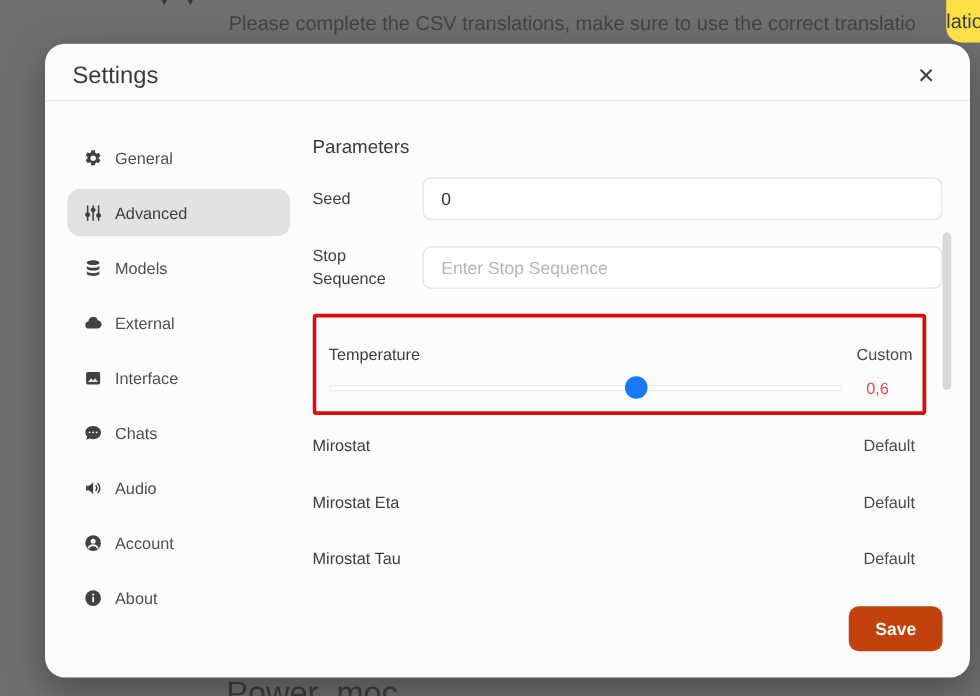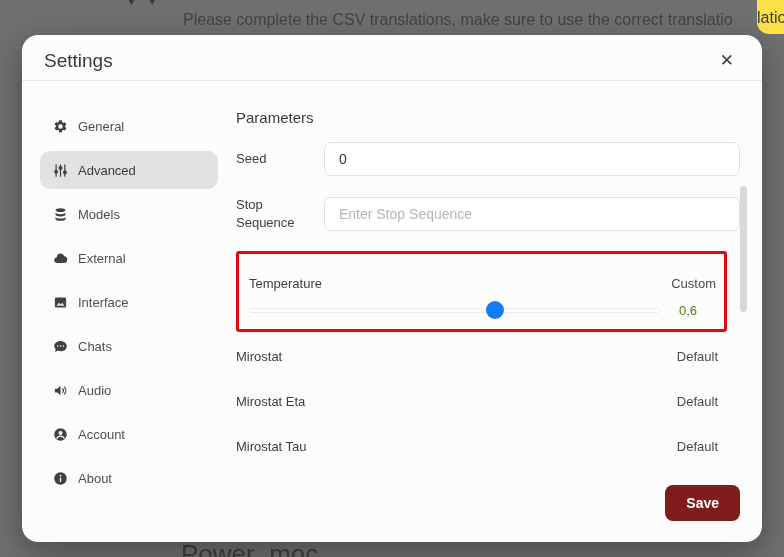--- a/index.html
+++ b/index.html
@@ -12,21 +12,21 @@
   .bg-chevrons { position:absolute; left:124px; top:-9px; font-size:15px; color:#828282; letter-spacing:6px; }
   .bg-bottom-text { position:absolute; left:181px; top:539px; font-size:26px; font-weight:500; color:#8f8f8f; white-space:nowrap; }
   .overlay { position:absolute; inset:0; background:rgba(0,0,0,0.56); }
 
   
   .corner-frag { position:absolute; top:0; right:0; width:27px; height:34px; background:#fde047;
                  border-radius:0 0 0 12px; overflow:hidden; z-index:30; }
   .corner-frag span { position:absolute; left:0px; top:9px; font-size:16px; color:#3a3a3a; }
 
   
-  .modal { position:absolute; left:22px; top:35px; width:740px; height:507px; background:#fcfcfc;
+  .modal { position:absolute; left:36px; top:35px; width:740px; height:507px; background:#fcfcfc;
            border-radius:16px; z-index:20; box-shadow:0 10px 34px rgba(0,0,0,0.35); overflow:hidden;
            display:flex; flex-direction:column; }
   .modal-header { height:46px; flex:0 0 46px; display:flex; align-items:center; justify-content:space-between;
                   padding:6px 24px 0 22px; border-bottom:1px solid #e8e8e8; }
   .modal-title { font-size:19px; font-weight:500; color:#3a3a3a; }
   .close-btn { font-size:17px; color:#414141; cursor:pointer; line-height:1; padding:2px 4px; }
 
   .modal-body { flex:1; display:flex; min-height:0; position:relative; }
 
   
@@ -53,31 +53,31 @@
   
   .temp-box { border:3px solid #dd0b0b; border-radius:3px; padding:20px 8px 10px 10px; margin:16px 13px 0 0; }
   .temp-head { display:flex; align-items:center; justify-content:space-between; height:19px; }
   .temp-label { font-size:13px; color:#3e3e3e; }
   .temp-mode { font-size:13px; color:#4a4a4a; cursor:pointer; }
   .temp-slider-row { display:flex; align-items:center; margin-top:8px; height:18px; }
   .slider-track { flex:1; position:relative; height:5px; border-radius:3px; background:#ffffff;
                   border:1px solid #ececec; cursor:pointer; }
   .slider-thumb { position:absolute; top:50%; width:18px; height:18px; border-radius:50%;
                   background:#157af6; transform:translate(-50%,-50%); cursor:grab; }
-  .temp-value { width:56px; flex:0 0 56px; text-align:center; font-size:13px; color:#4d7c0f; }
+  .temp-value { width:56px; flex:0 0 56px; text-align:center; font-size:13px; color:#ef4444; }
 
   
   .param-rows { margin-top:2px; }
   .param-row { display:flex; align-items:center; justify-content:space-between; padding:15px 22px 15px 0; }
   .param-name { font-size:13px; color:#3e3e3e; }
   .param-value { font-size:13px; color:#4a4a4a; cursor:pointer; }
 
   
   .footer-area { flex:1; display:flex; justify-content:flex-end; align-items:flex-start; padding-top:22px; }
-  .save-btn { background:#7f1d1d; color:#ffffff; font-size:14px; font-weight:600; border:none;
+  .save-btn { background:#c2410c; color:#ffffff; font-size:14px; font-weight:600; border:none;
               border-radius:8px; padding:10px 21px; cursor:pointer; font-family:"Liberation Sans",sans-serif; }
 
   
   .scroll-thumb { position:absolute; right:15px; top:105px; width:7px; height:126px;
                   background:#d8d8d8; border-radius:4px; cursor:pointer; z-index:5; }
 </style>
 </head>
 <body>
 
 <div class="stage">

